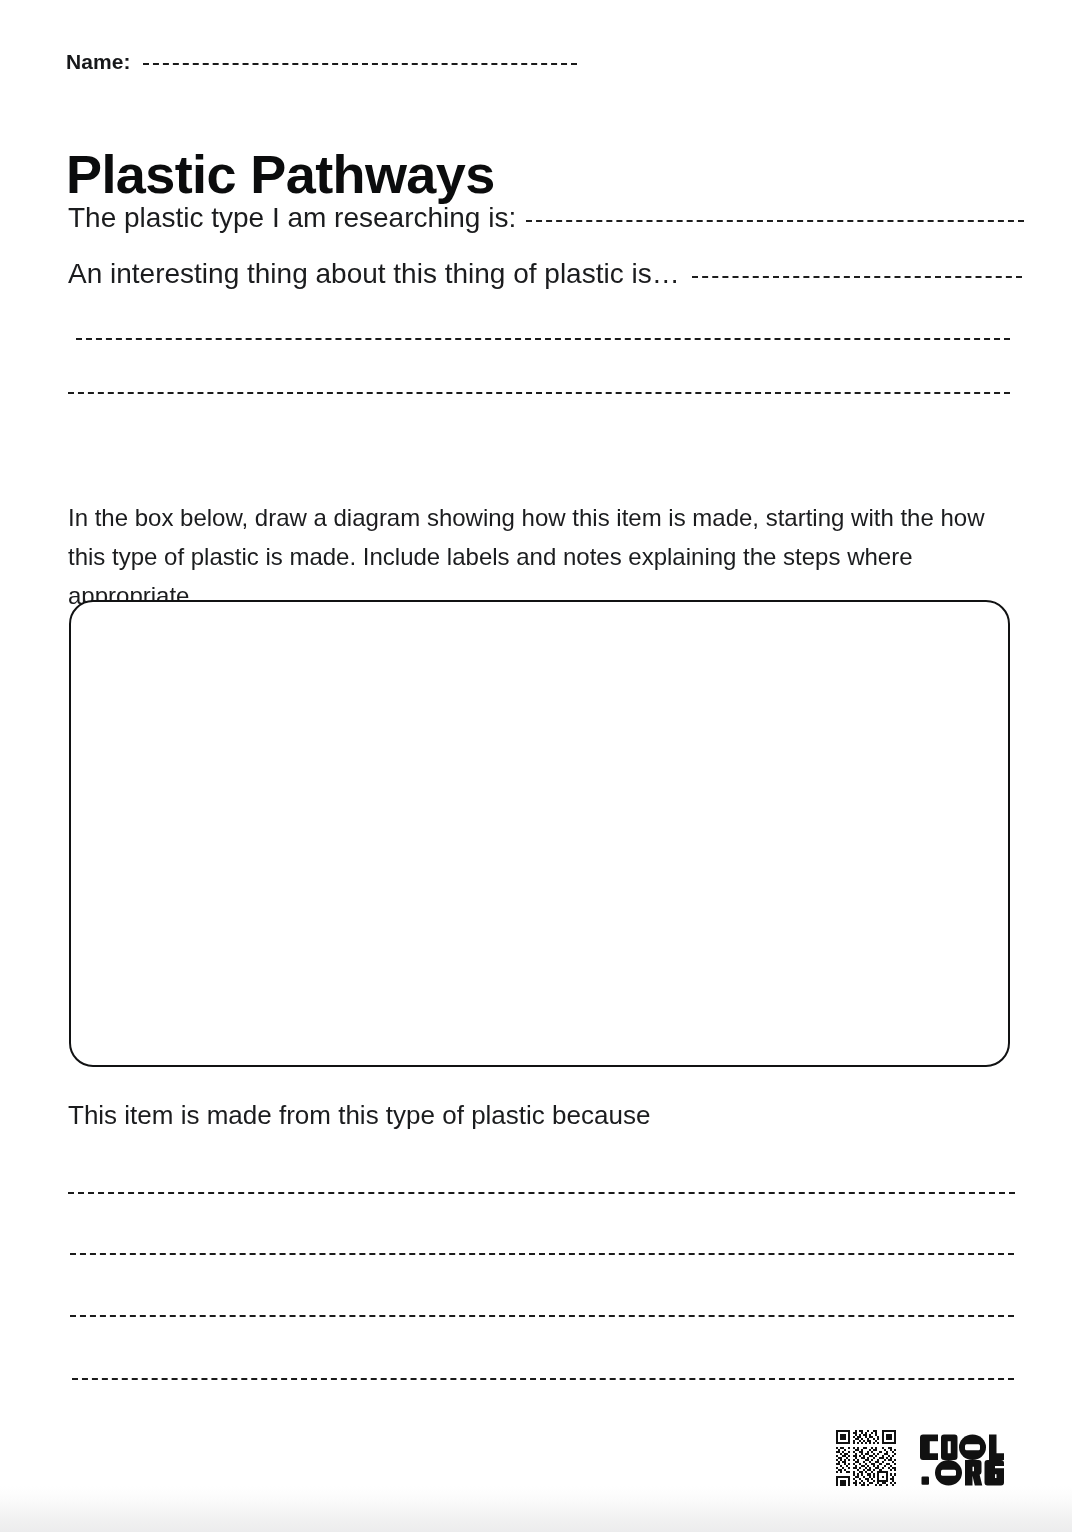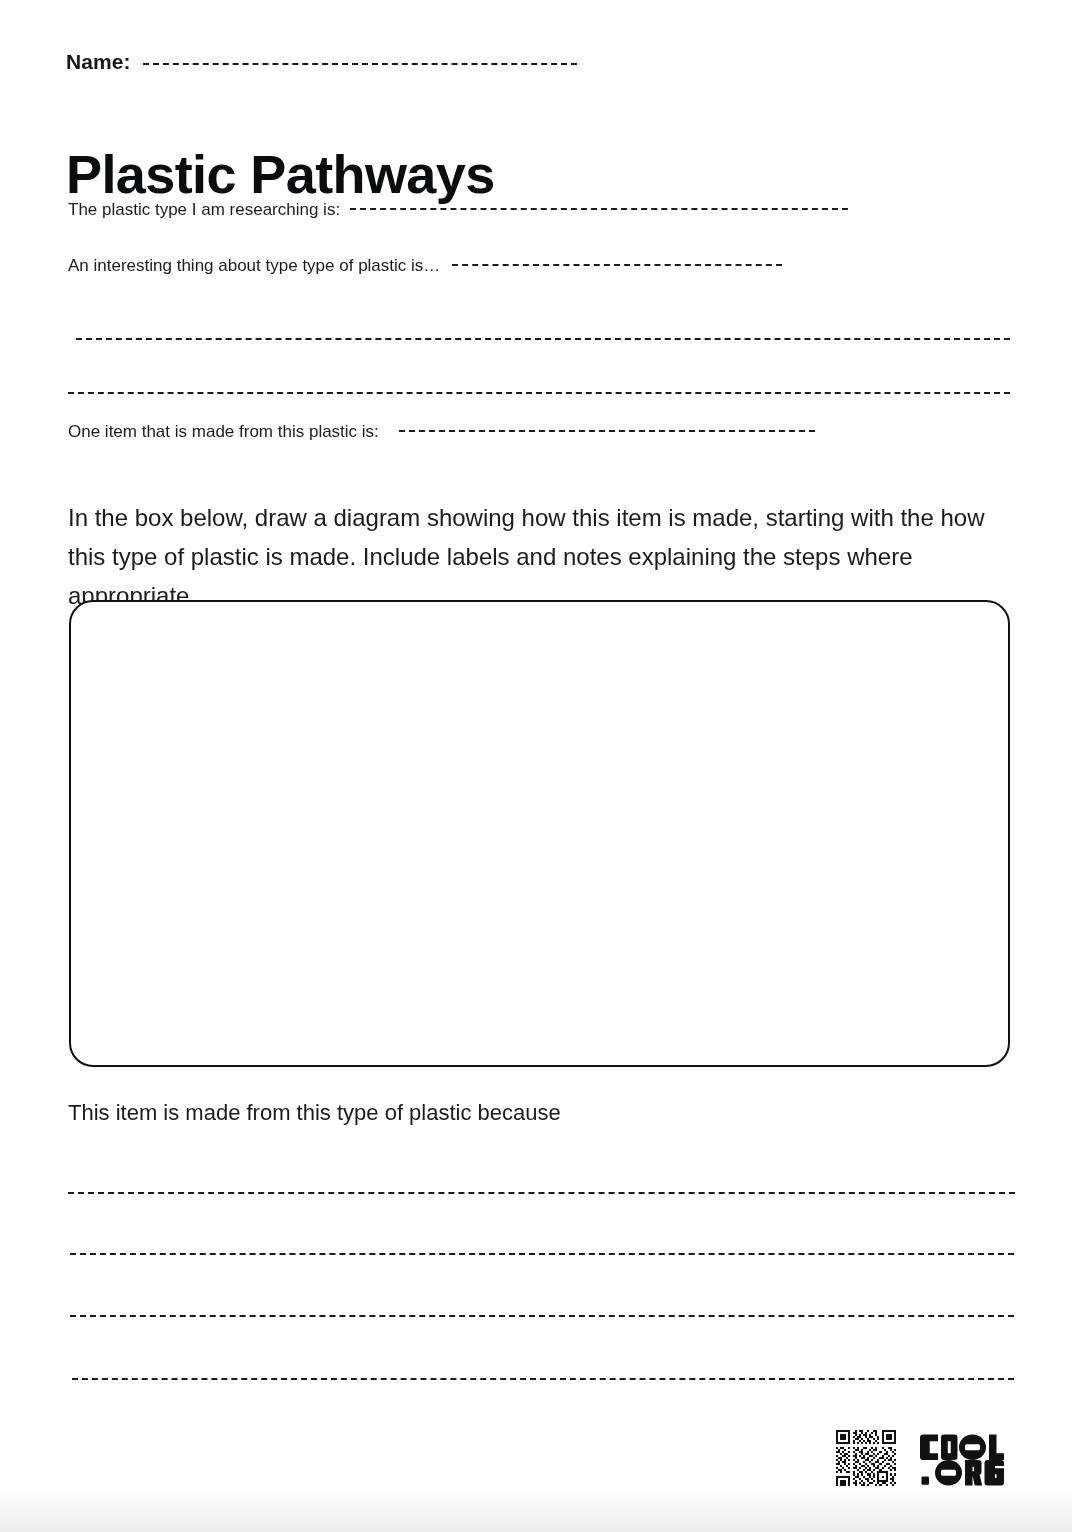--- a/index.html
+++ b/index.html
@@ -74,21 +74,21 @@
   }
 
   
   .prompt-row {
     position: absolute;
     display: flex;
     align-items: baseline;
     white-space: nowrap;
   }
   .prompt-text {
-    font-size: 17px;
+    font-size: 28px;
     color: #1b1c1e;
     line-height: 1.45;
   }
   .inline-rule {
     height: 1px;
     border-bottom: 2px dashed #1e1e1e;
     transform: translateY(-5px);
   }
 
   .row-plastic-type { left: 68px; top: 198px; }
@@ -136,21 +136,21 @@
     border-radius: 24px;
     background: #ffffff;
     box-sizing: border-box;
   }
 
   
   .because-text {
     position: absolute;
     left: 68px;
     top: 1100px;
-    font-size: 22px;
+    font-size: 26px;
     color: #1b1c1e;
     white-space: nowrap;
   }
 
   
   .footer {
     position: absolute;
     left: 836px;
     top: 1425px;
     width: 180px;
@@ -181,31 +181,27 @@
   </div>
 
   <h1 class="title">Plastic Pathways</h1>
 
   <div class="prompt-row row-plastic-type">
     <span class="prompt-text">The plastic type I am researching is:</span>
     <span class="inline-rule"></span>
   </div>
 
   <div class="prompt-row row-interesting">
-    <span class="prompt-text">An interesting thing about type type of plastic is…</span>
+    <span class="prompt-text">An interesting thing about this thing of plastic is…</span>
     <span class="inline-rule"></span>
   </div>
 
   <div class="rule-full rule-a"></div>
   <div class="rule-full rule-b"></div>
 
-  <div class="prompt-row row-one-item">
-    <span class="prompt-text">One item that is made from this plastic is:</span>
-    <span class="inline-rule"></span>
-  </div>
 
   <p class="instruction">In the box below, draw a diagram showing how this item is made, starting with the how this type of plastic is made. Include labels and notes explaining the steps where appropriate.</p>
 
   <div class="draw-box"></div>
 
   <div class="because-text">This item is made from this type of plastic because</div>
 
   <div class="rule-full rule-c"></div>
   <div class="rule-full rule-d"></div>
   <div class="rule-full rule-e"></div>

